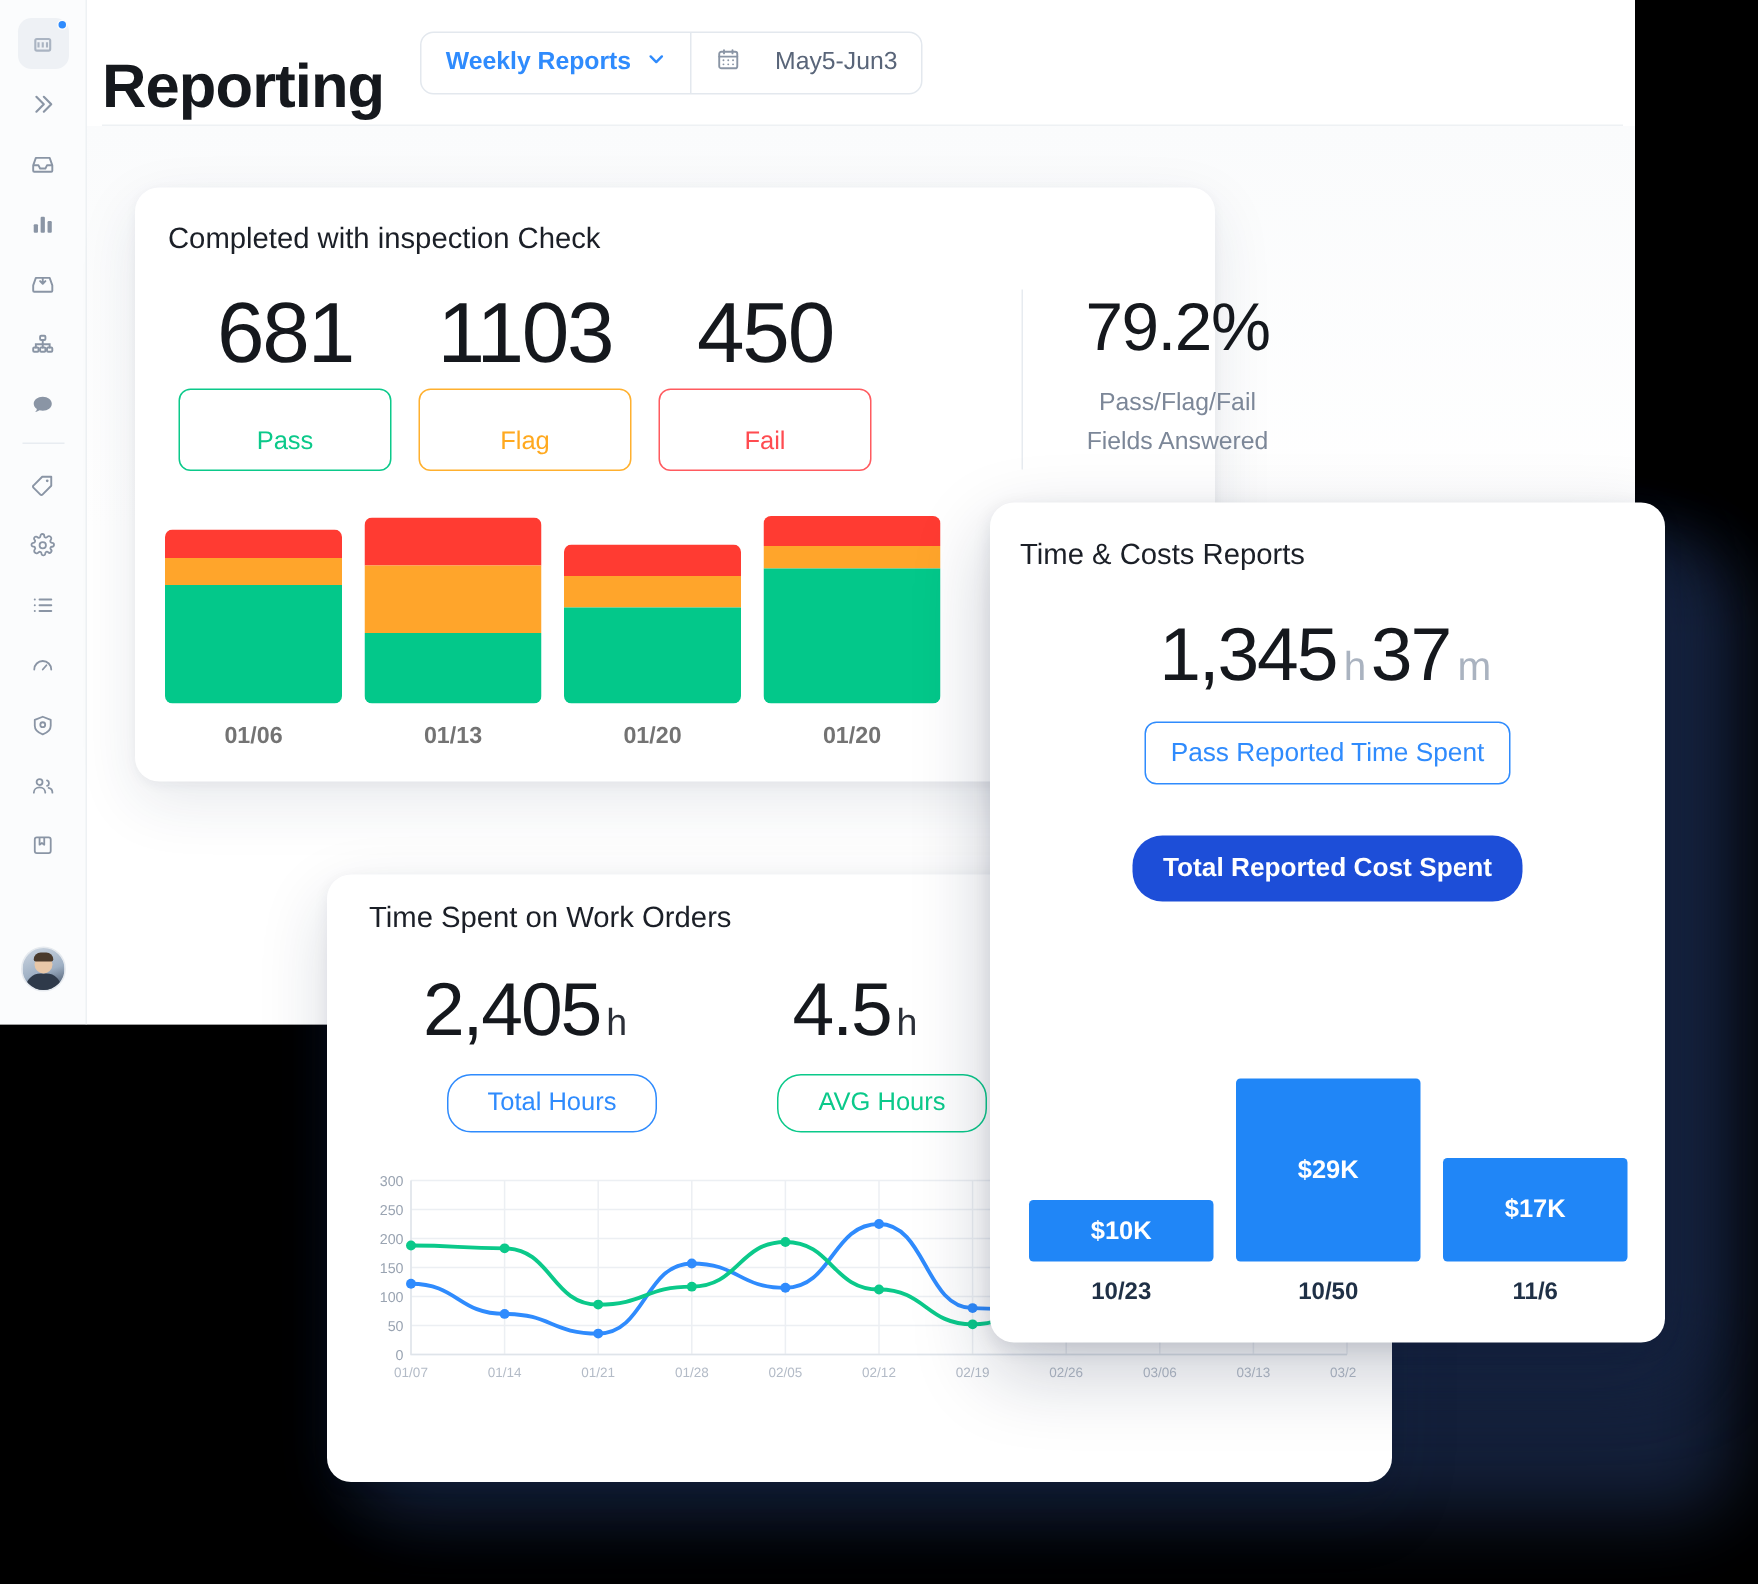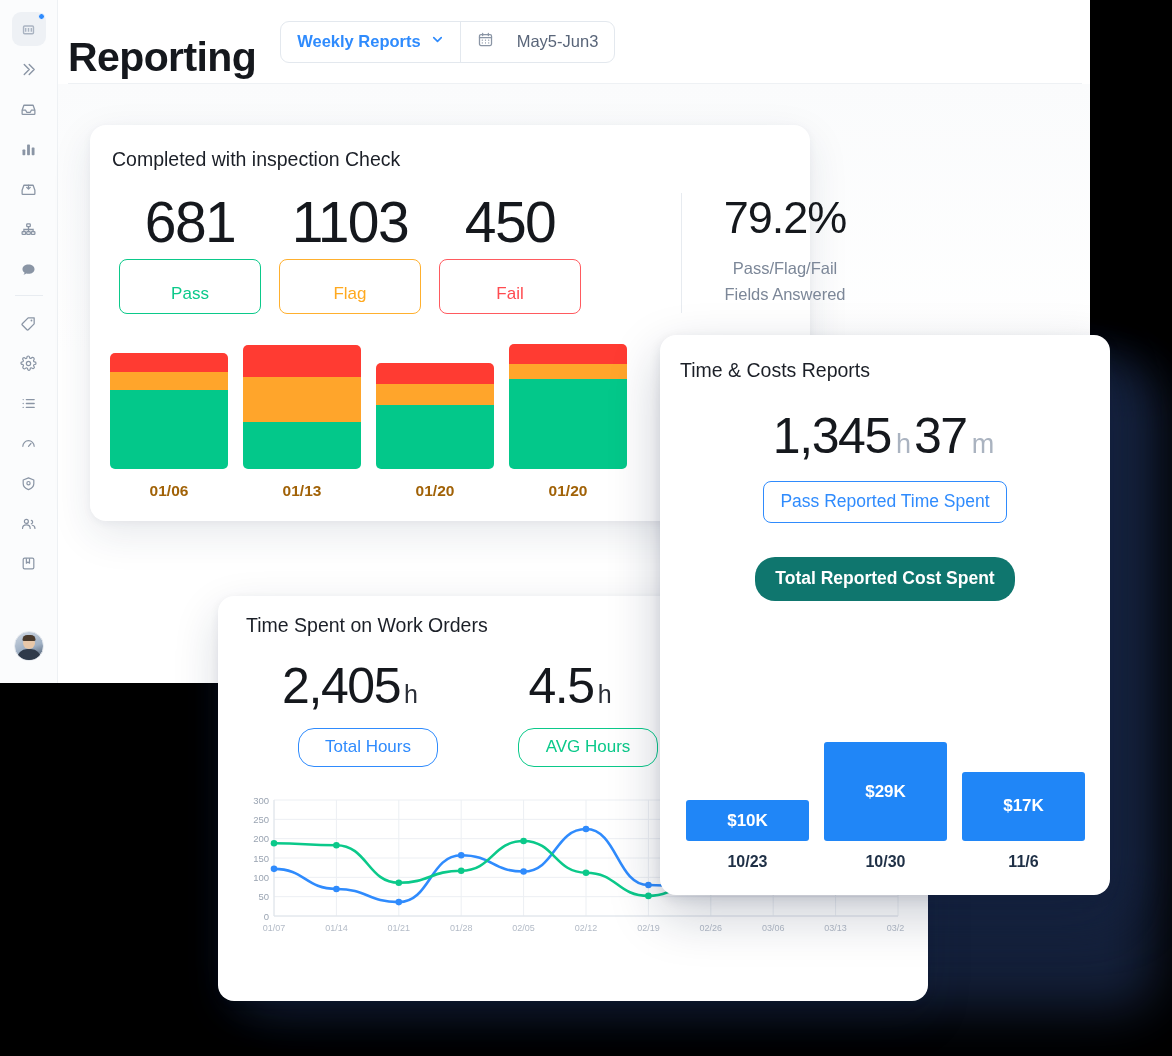--- a/index.html
+++ b/index.html
@@ -147,26 +147,26 @@
   }
   .sbar-col { width: 118px; display: flex; flex-direction: column; align-items: center; }
   .sbar {
     width: 118px; border-radius: 5px; overflow: hidden;
     display: flex; flex-direction: column;
   }
   .sbar .seg-fail { background: #ff3b32; }
   .sbar .seg-flag { background: #ffa52b; }
   .sbar .seg-pass { background: #03c88a; }
   .sbar-label {
-    margin-top: 13px; font-size: 15.5px; font-weight: 700; color: #a16207;
+    margin-top: 13px; font-size: 15.5px; font-weight: 700; color: #737373;
   }
 
   
   #workorders-card {
-    left: 218px; top: 596px; width: 710px; height: 405px;
+    left: 218px; top: 583px; width: 710px; height: 405px;
     box-shadow: 0 18px 46px rgba(20,35,70,.16), 0 3px 10px rgba(20,35,70,.07);
     overflow: hidden;
   }
   #wo-title {
     position: absolute; left: 28px; top: 18px; font-size: 19.5px; color: #1b1f27;
   }
   #wo-kpis { position: absolute; left: 22px; top: 56px; display: flex; }
   .wo-kpi { width: 220px; text-align: center; }
   .wo-kpi .val {
     font-size: 50px; font-weight: 500; color: #15181d; letter-spacing: -1.4px;
@@ -196,21 +196,21 @@
     display: inline-block; margin-top: 4px; padding: 9px 16px 10px;
     border: 1.4px solid #2f8bfd; border-radius: 8px; color: #2f8bfd; font-size: 17.5px;
   }
   #tc-cost { position: absolute; left: 0; top: 212px; width: 450px; text-align: center; }
   #tc-cost .big {
     font-size: 50px; font-weight: 500; color: #15181d; letter-spacing: -1.4px; line-height: 66px;
   }
   #tc-cost .cur { font-size: 28px; color: #aab3c0; font-weight: 400; letter-spacing: 0; margin-right: 5px; }
   .tc-pill-solid {
     display: inline-block; margin-top: 10px; padding: 11px 20px 12px;
-    background: #0f766e; border-radius: 20px; color: #ffffff; font-size: 17.5px; font-weight: 700;
+    background: #1d4ed8; border-radius: 20px; color: #ffffff; font-size: 17.5px; font-weight: 700;
   }
   #cost-chart {
     position: absolute; left: 26px; top: 366px; width: 400px; height: 170px;
     display: flex; align-items: flex-end; gap: 15px;
   }
   .cbar-col { width: 123px; display: flex; flex-direction: column; align-items: center; }
   .cbar {
     width: 123px; background: #2086f7; border-radius: 3px;
     display: flex; align-items: center; justify-content: center;
     color: #ffffff; font-size: 17px; font-weight: 700;
@@ -505,22 +505,22 @@
     <div id="tc-cost">
       <div class="tc-pill-solid">Total Reported Cost Spent</div>
     </div>
 
     <div id="cost-chart">
         <div class="cbar-col">
           <div class="cbar" style="height: 40.625px;">$10K</div>
           <div class="cbar-label">10/23</div>
         </div>
         <div class="cbar-col">
-          <div class="cbar" style="height: 99px; margin-top: 40px;">$29K</div>
-          <div class="cbar-label">10/30</div>
+          <div class="cbar" style="height: 122px; margin-top: 40px;">$29K</div>
+          <div class="cbar-label">10/50</div>
         </div>
         <div class="cbar-col">
           <div class="cbar" style="height: 69.0625px;">$17K</div>
           <div class="cbar-label">11/6</div>
         </div>
       </div>
   </div>
 
 </div>
 

